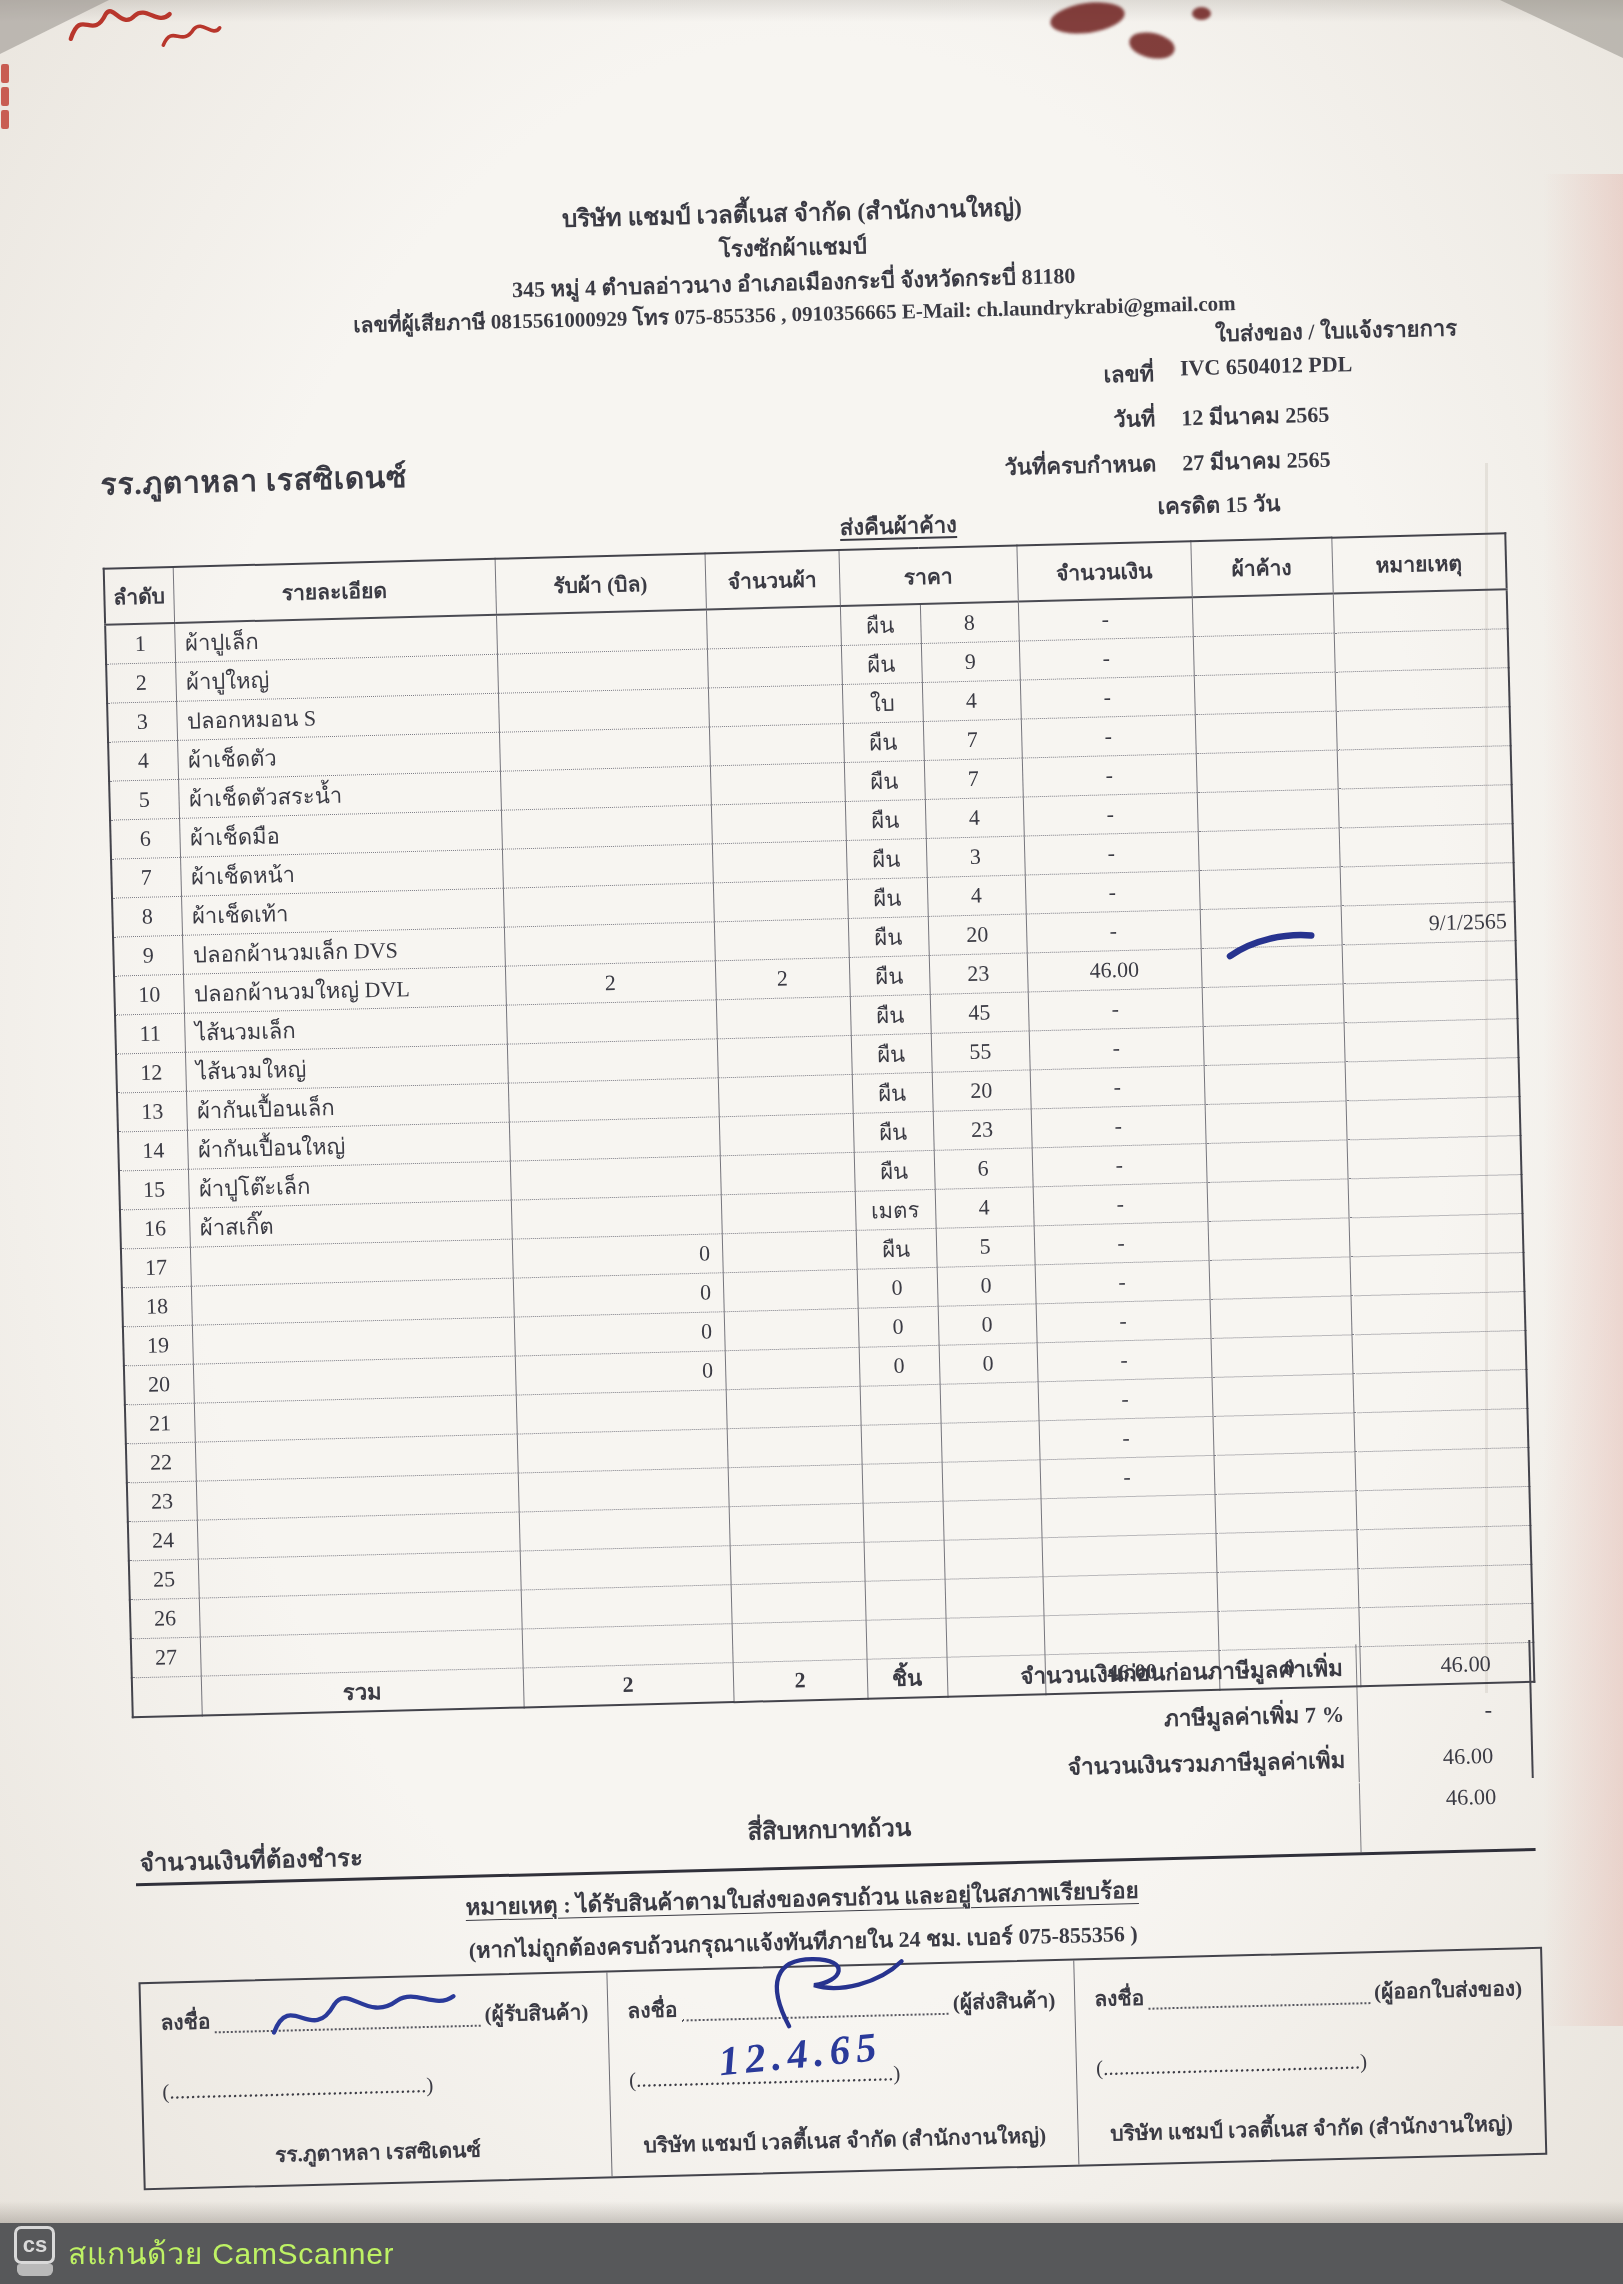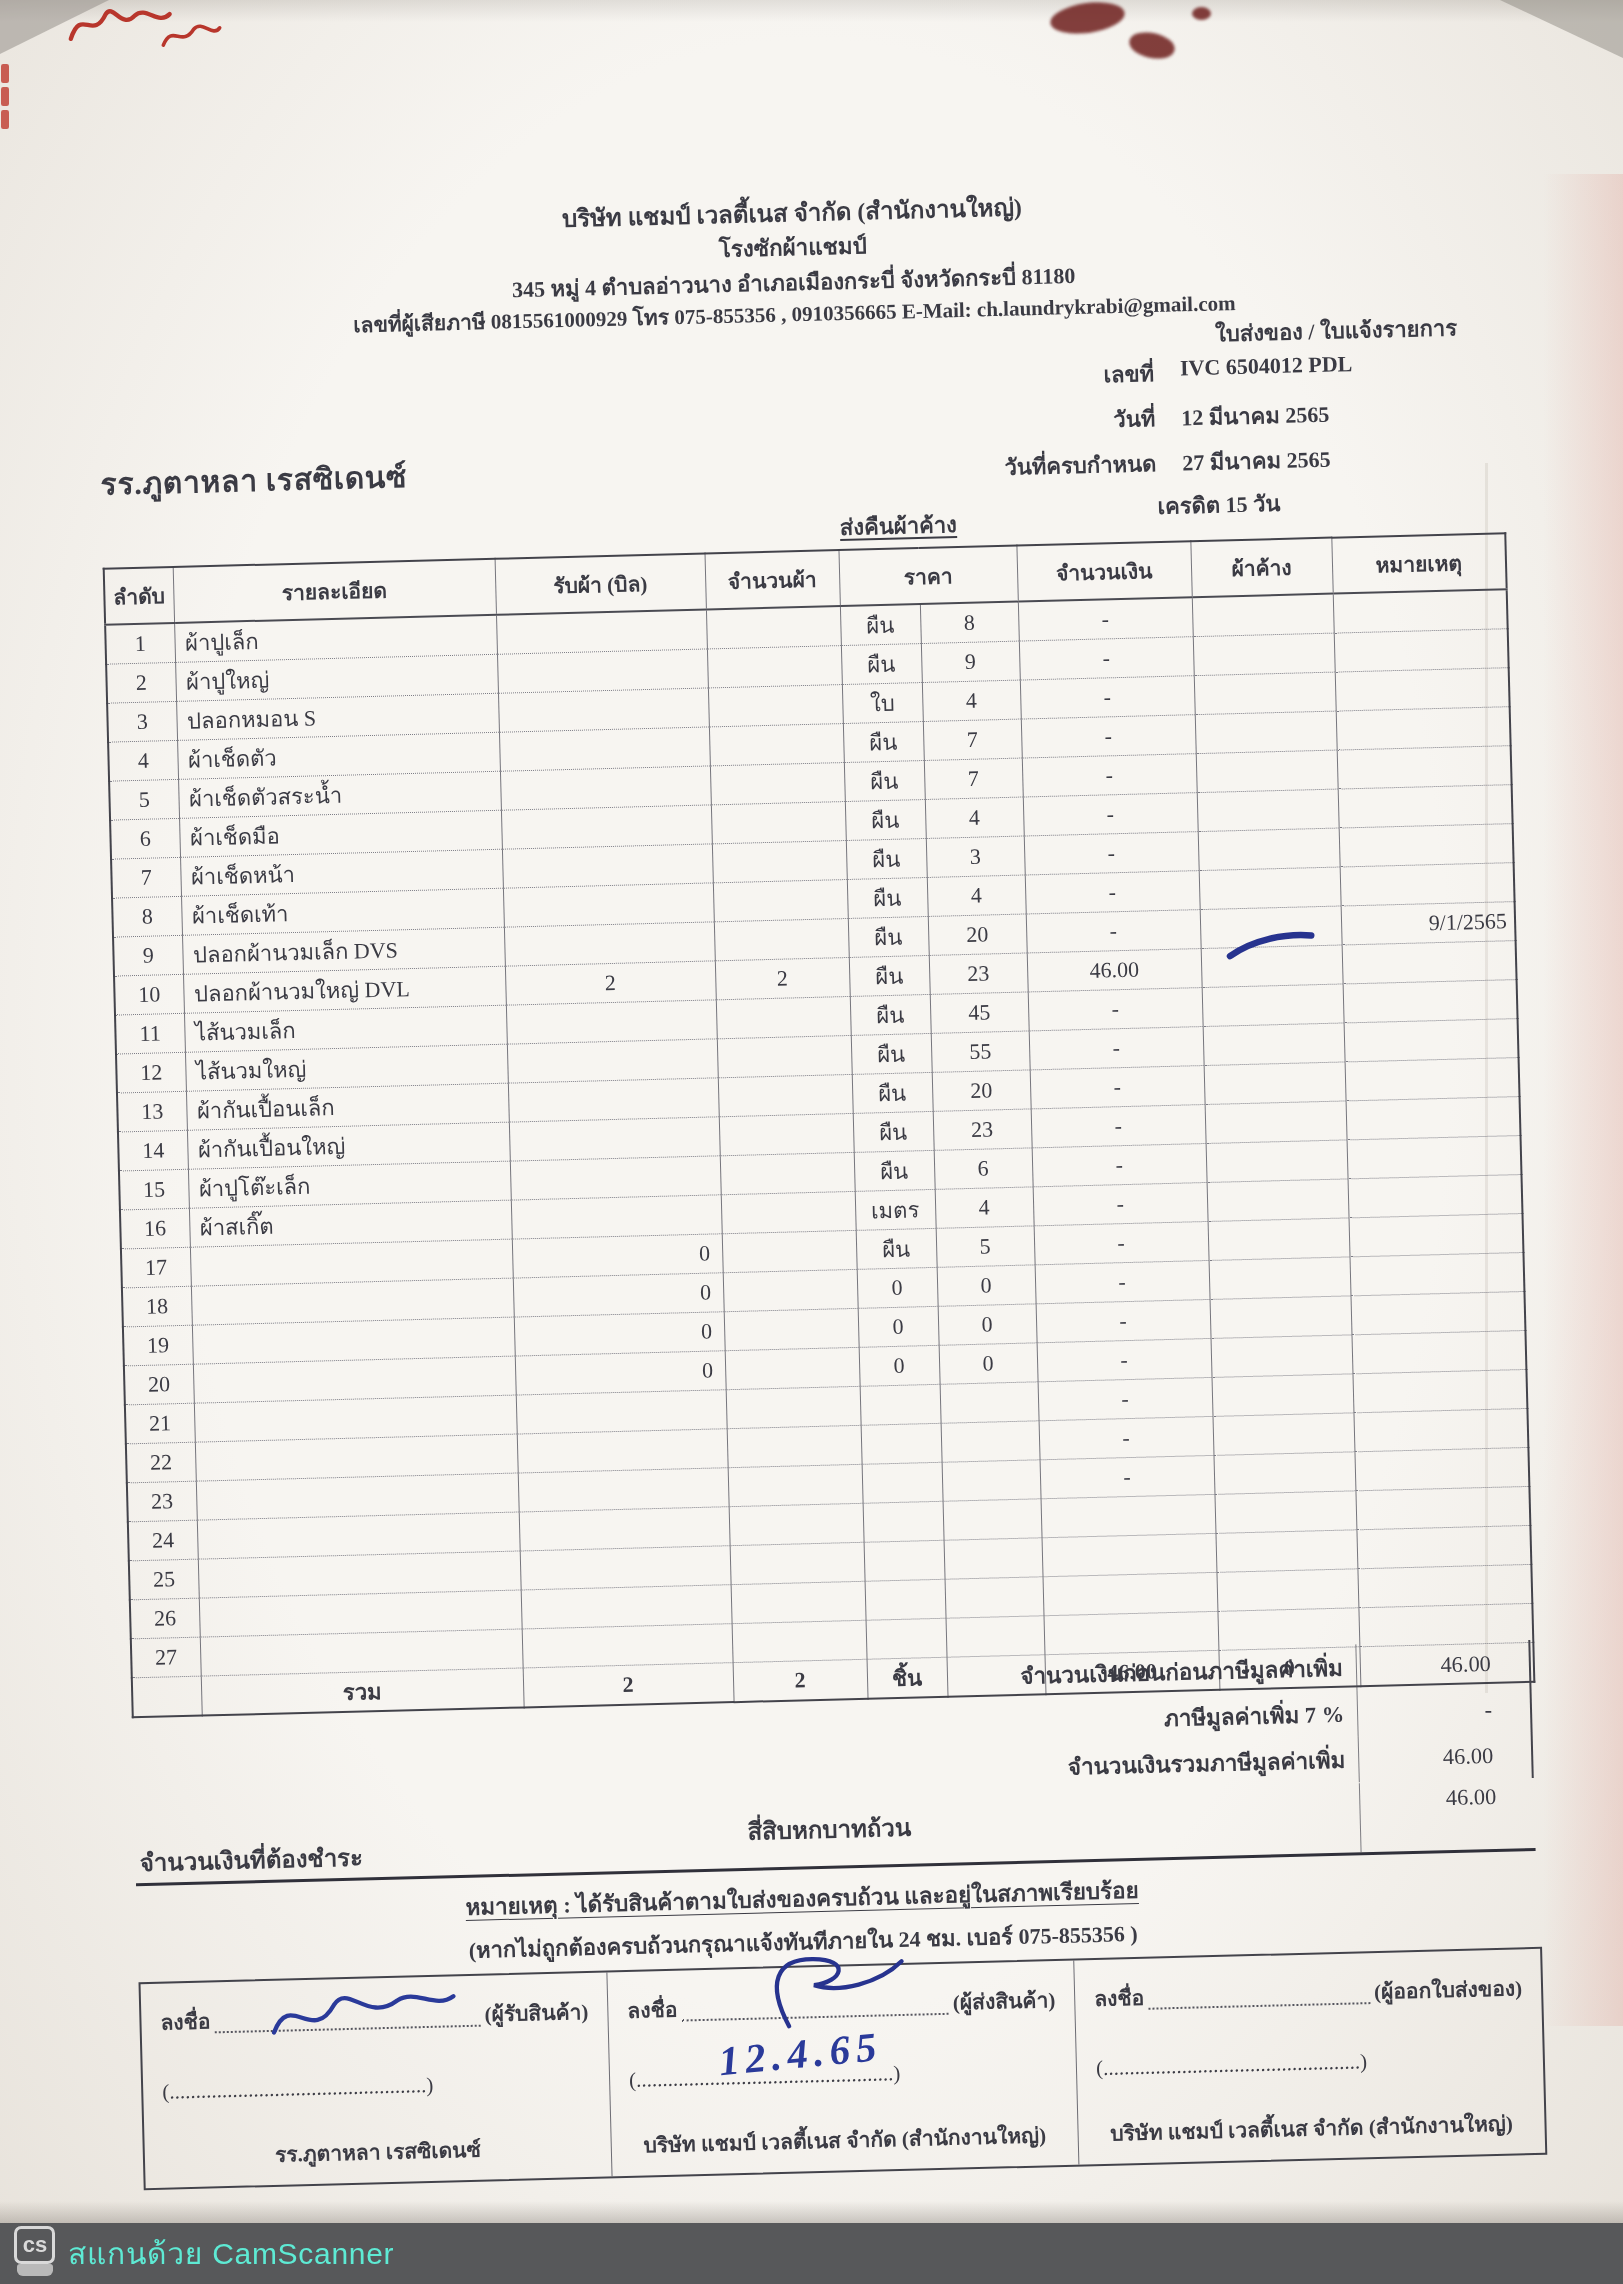--- a/index.html
+++ b/index.html
@@ -112,21 +112,21 @@
 
   
   .cs-bar{position:absolute;left:0;top:2223px;width:1623px;height:61px;background:#57585a;
     display:flex;align-items:center;padding-left:13px;box-sizing:border-box;
     font-family:"Liberation Sans",sans-serif;}
   .cs-logo{width:42px;height:55px;position:relative;margin-right:13px;}
   .cs-box{position:absolute;left:1.4px;top:0;width:35px;height:32px;border:3.6px solid #d9d9d9;
     border-radius:7.2px;color:#d9d9d9;font-size:22px;font-weight:700;text-align:center;line-height:32px;}
   .cs-base{position:absolute;left:4.3px;top:38px;width:36px;height:11.6px;background:#b9b9b9;
     border-radius:2.9px 2.9px 5.8px 5.8px;}
-  .cs-text{font-size:30px;color:#5eead4;letter-spacing:0.7px;}
+  .cs-text{font-size:30px;color:#bef264;letter-spacing:0.7px;}
   .shadow-bottom{position:absolute;left:0;top:2201px;width:1623px;height:22.4px;
     background:linear-gradient(180deg, rgba(120,112,104,0), rgba(120,112,104,.35));}
 </style>
 </head>
 <body>
 
 <div class="scan">
 
   <div class="corner-tl"></div>
   <div class="corner-tr"></div>

